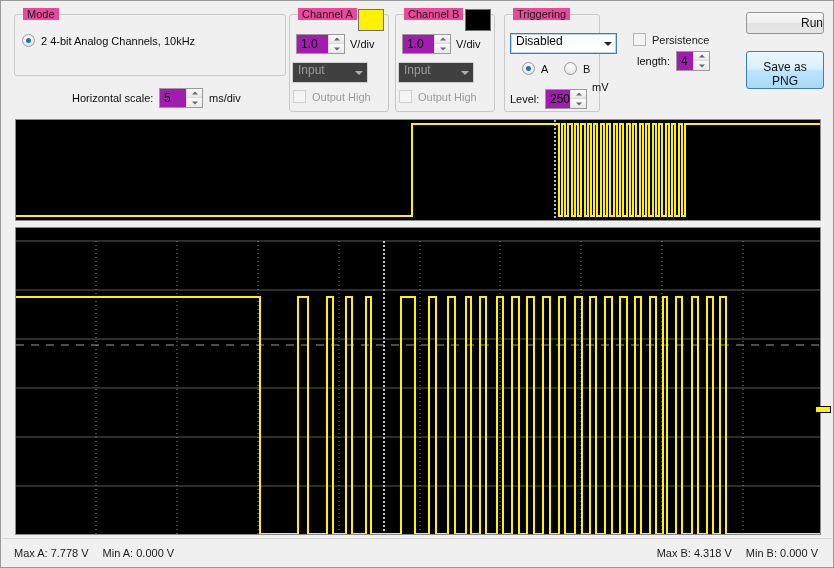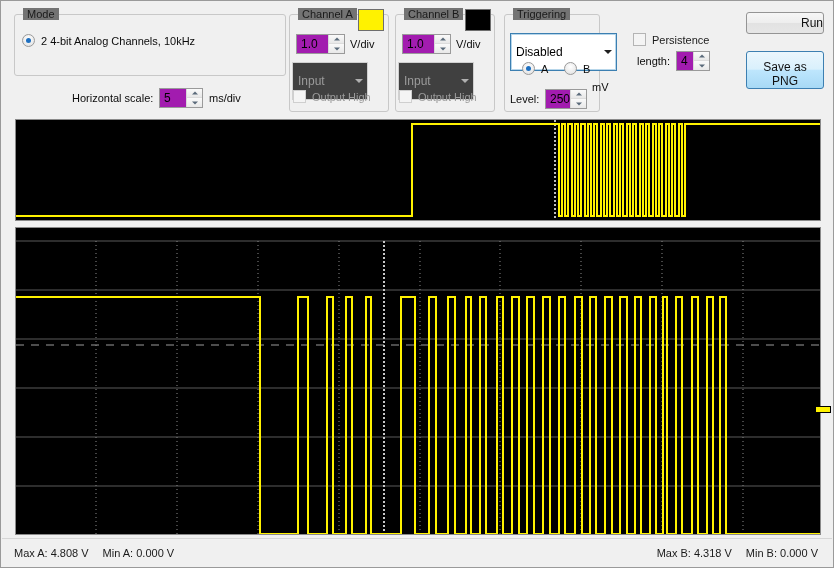--- a/index.html
+++ b/index.html
@@ -21,21 +21,21 @@
   
   .groupbox {
     position: absolute;
     border: 1px solid #c8c8c8;
     border-radius: 3px;
     background: transparent;
   }
   .groupbox > .gb-title {
     position: absolute;
     top: -7px; left: 8px;
-    background: #737373;
+    background: #ec4899;
     padding: 0 4px;
     font-size: 11px;
     color: #1a1a1a;
     white-space: nowrap;
   }
 
   
   .radio-row {
     position: absolute;
     display: flex;
@@ -127,24 +127,24 @@
     border-left: 3px solid transparent;
     border-right: 3px solid transparent;
   }
   .spin .sbtn.up::after { border-bottom: 3px solid #5a6a7a; }
   .spin .sbtn.down::after { border-top: 3px solid #5a6a7a; }
 
   
   .combo {
     position: absolute;
     display: flex;
-    align-items: center;
+    align-items: flex-start;
     border: 1px solid #9a9a9a;
     background: #fff;
-    height: 38px;
+    height: 21px;
     padding-left: 5px;
     font-size: 12px;
     color: #000;
   }
   .combo.focused {
     border: 1px solid #3c7fb1;
     outline: 1px solid #b7d6ea;
     outline-offset: -2px;
   }
   .combo.disabled {
@@ -391,21 +391,21 @@
 
   <svg class="marker-tri" width="18" height="20" style="left:0px; top:521px; overflow:visible;">
     <polygon points="1,1 16,10 1,19" fill="#FFF200" stroke="#000" stroke-width="1.4"></polygon>
     <text x="5" y="14" font-family="Liberation Sans, sans-serif" font-size="9" fill="#000">A</text>
   </svg>
 
   <div class="swatch" style="left:814px; top:405px; width:16px; height:7px; background:#FFF200; border-color:#000;"></div>
 
   <div class="statusbar">
     <div class="left-group">
-      <span>Max A: 4.808 V</span>
+      <span>Max A: 7.778 V</span>
       <span>Min A: 0.000 V</span>
     </div>
     <div class="right-group">
       <span>Max B: 4.318 V</span>
       <span>Min B: 0.000 V</span>
     </div>
   </div>
 
 </div>
 

